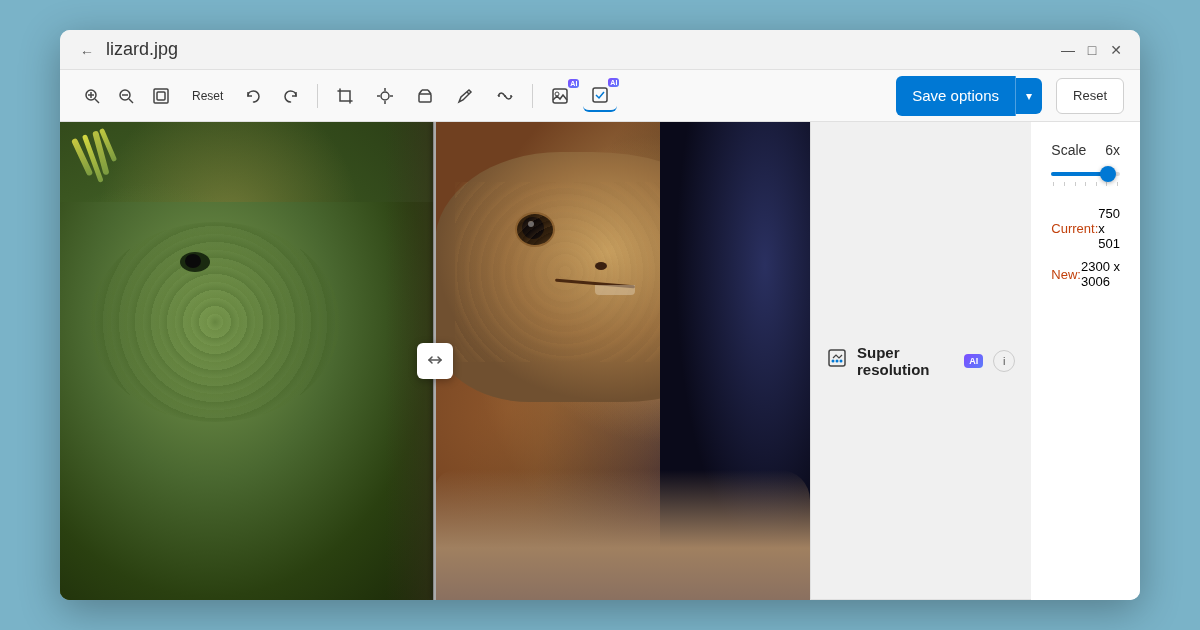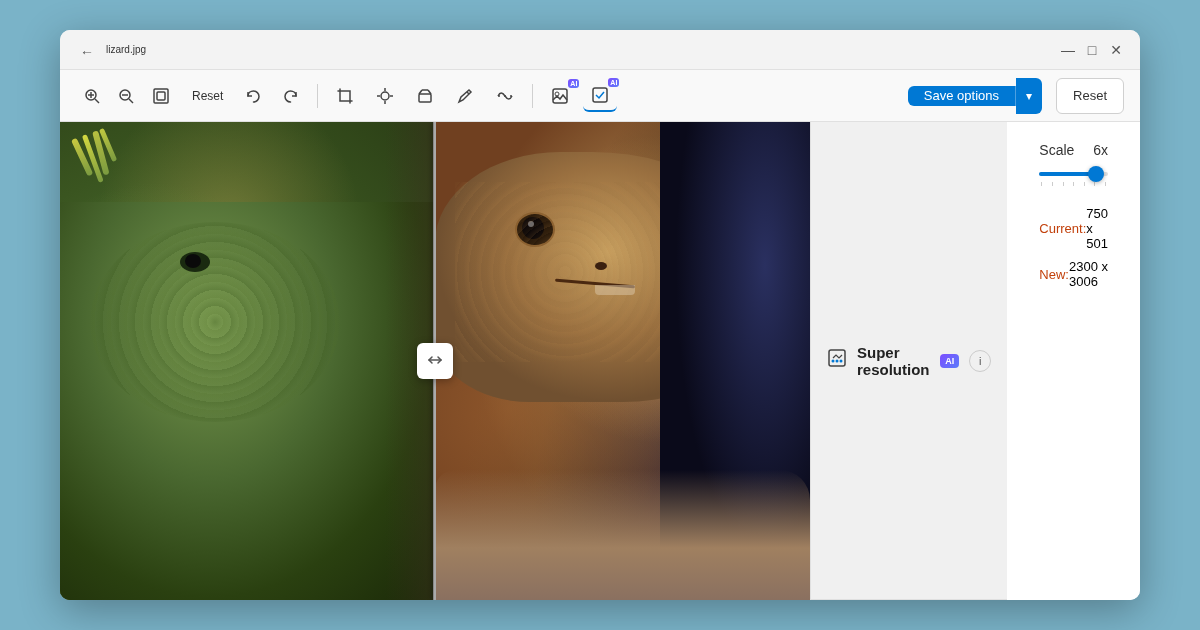--- a/index.html
+++ b/index.html
@@ -49,21 +49,21 @@
       cursor: pointer;
       color: #555;
       font-size: 14px;
       padding: 4px;
       border-radius: 4px;
       display: flex;
       align-items: center;
     }
 
     .file-title {
-      font-size: 10px;
+      font-size: 18px;
       color: #333;
       text-align: right;
     }
 
     .title-bar-controls {
       margin-left: auto;
       display: flex;
       gap: 8px;
       align-items: center;
     }
@@ -153,25 +153,25 @@
       align-items: center;
       margin-left: 8px;
     }
 
     .save-options-btn {
       background: #0078d4;
       color: white;
       border: none;
       border-right: 1px solid rgba(255,255,255,0.3);
       padding: 8px 16px;
-      font-size: 13px;
+      font-size: 15px;
       font-weight: 500;
       cursor: pointer;
       border-radius: 6px 0 0 6px;
-      height: 20px;
+      height: 40px;
       display: flex;
       align-items: center;
     }
 
     .save-options-dropdown {
       background: #0078d4;
       color: white;
       border: none;
       padding: 8px 10px;
       font-size: 12px;
@@ -353,21 +353,21 @@
       height: 22px;
       cursor: pointer;
       color: #555;
       font-size: 11px;
       display: flex;
       align-items: center;
       justify-content: center;
     }
 
     .panel-body {
-      padding: 20px 32px;
+      padding: 20px 20px;
       flex: 1;
     }
 
     .scale-row {
       display: flex;
       align-items: center;
       justify-content: space-between;
       margin-bottom: 14px;
     }
 

